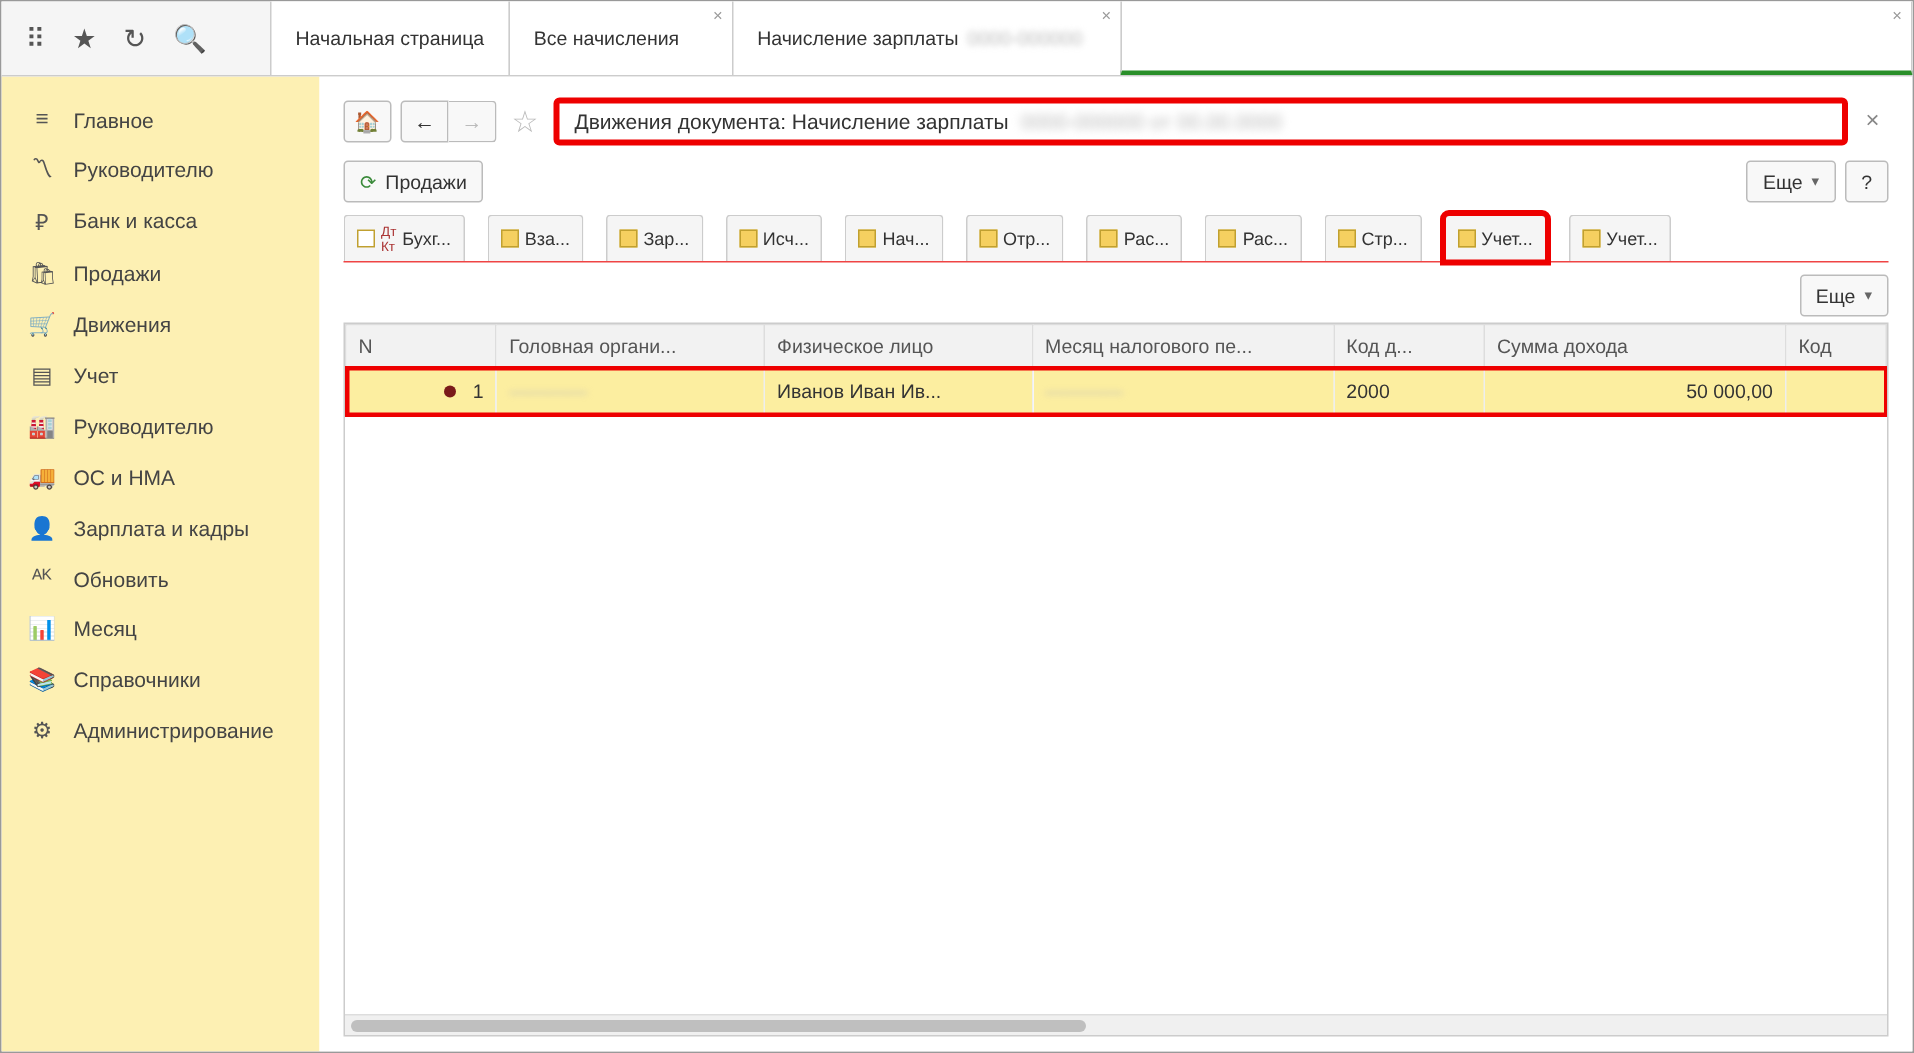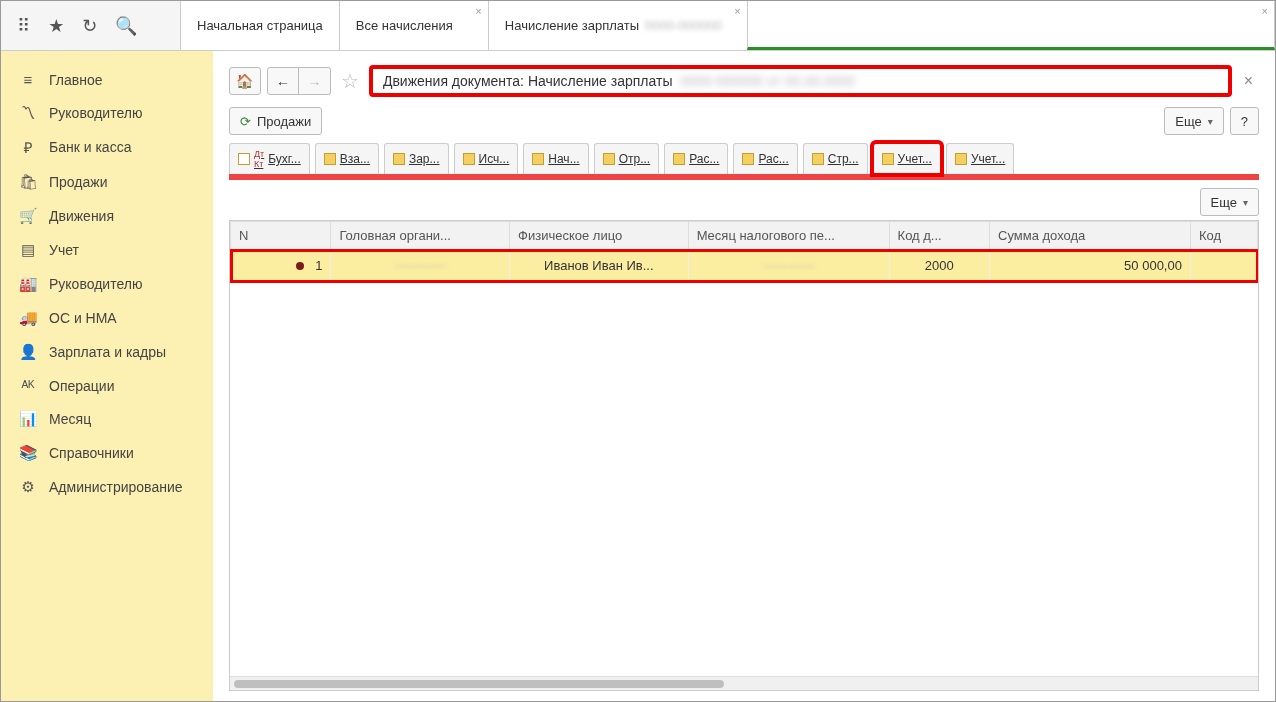--- a/index.html
+++ b/index.html
@@ -38,32 +38,32 @@
 .title-box .blur { color: #bbb; filter: blur(3px); margin-left: 8px; }
 .close-x { font-size: 16px; color: #888; padding: 0 6px; cursor: pointer; }
 
 
 .row2 { display: flex; align-items: center; margin-bottom: 8px; }
 .btn { border: 1px solid #bbb; background: #f8f8f8; border-radius: 3px; height: 28px; padding: 0 10px; display: flex; align-items: center; gap: 6px; cursor: pointer; font-size: 13px; }
 .spacer { flex: 1; }
 .row2 .btn + .btn, .row3 .btn + .btn { margin-left: 6px; }
 
 
-.reg-tabs { display: flex; border-bottom: 6px solid #ef4444; padding-bottom: 0; margin-bottom: 8px; gap: 2px; text-decoration: underline; }
+.reg-tabs { display: flex; border-bottom: 1px solid #ef4444; padding-bottom: 0; margin-bottom: 8px; gap: 12px; }
 .reg-tab { border: 1px solid #ccc; border-bottom: none; background: #f5f5f5; padding: 5px 8px; font-size: 12px; display: flex; align-items: center; gap: 4px; border-radius: 3px 3px 0 0; margin-right: 3px; cursor: pointer; white-space: nowrap; }
 .reg-tab .ri { width: 12px; height: 12px; background: #f5d060; border: 1px solid #c0a030; display: inline-block; }
 .reg-tab .ri.r { background: #fff; }
 .reg-tab.hl { outline: 4px solid #e00; outline-offset: -1px; position: relative; z-index: 2; }
 
 
 .table-actions { display: flex; justify-content: flex-end; margin-bottom: 4px; }
 .table-wrap { border: 1px solid #ccc; flex: 1; display: flex; flex-direction: column; overflow: hidden; background: #fff; }
 table { border-collapse: collapse; width: 100%; }
 th { background: #f2f2f2; border: 1px solid #ddd; padding: 6px 8px; text-align: left; font-weight: normal; font-size: 13px; color: #555; white-space: nowrap; overflow: hidden; }
-td { border: 1px solid #eee; padding: 8px 8px; font-size: 13px; text-align: center; }
+td { border: 1px solid #eee; padding: 8px 8px; font-size: 13px; }
 tr.sel { background: #fceea0; outline: 3px solid #e00; outline-offset: -2px; }
 td.blur { color: #bbb; filter: blur(2px); }
 td.num { text-align: right; }
 .dot { width: 8px; height: 8px; background: #7a1a1a; border-radius: 50%; display: inline-block; }
 .table-body { flex: 1; overflow: auto; }
 
 
 .hscroll { height: 14px; background: #f0f0f0; border-top: 1px solid #ddd; display: flex; align-items: center; padding: 2px 4px; }
 .hscroll .thumb { height: 8px; width: 48%; background: #bfbfbf; border-radius: 4px; }
 
@@ -134,21 +134,21 @@
       <div class="sidebar-item">
           <span class="ic">🚚</span>
           <span>ОС и НМА</span>
         </div>
       <div class="sidebar-item">
           <span class="ic">👤</span>
           <span>Зарплата и кадры</span>
         </div>
       <div class="sidebar-item">
           <span class="ic">ᴬᴷ</span>
-          <span>Операции</span>
+          <span>Обновить</span>
         </div>
       <div class="sidebar-item">
           <span class="ic">📊</span>
           <span>Месяц</span>
         </div>
       <div class="sidebar-item">
           <span class="ic">📚</span>
           <span>Справочники</span>
         </div>
       <div class="sidebar-item">
@@ -252,21 +252,21 @@
               <th style="width:180px">Сумма дохода</th>
               <th style="width:60px">Код</th>
             </tr>
           </thead>
           <tbody>
             <tr class="sel">
               <td class="num"><span class="dot"></span>&nbsp;&nbsp;&nbsp;<span>1</span></td>
               <td class="blur">————</td>
               <td>Иванов Иван Ив...</td>
               <td class="blur">————</td>
-              <td style="text-align:center">2000</td>
+              <td style="text-align:left">2000</td>
               <td class="num">50 000,00</td>
               <td></td>
             </tr>
           </tbody>
         </table>
         <div class="table-body"></div>
         <div class="hscroll">
             <div class="thumb"></div>
           </div>
       </div>

